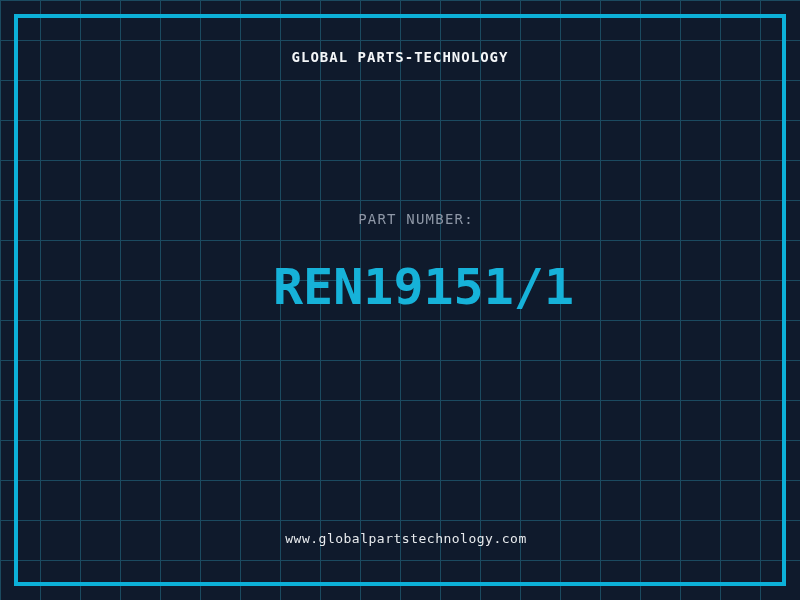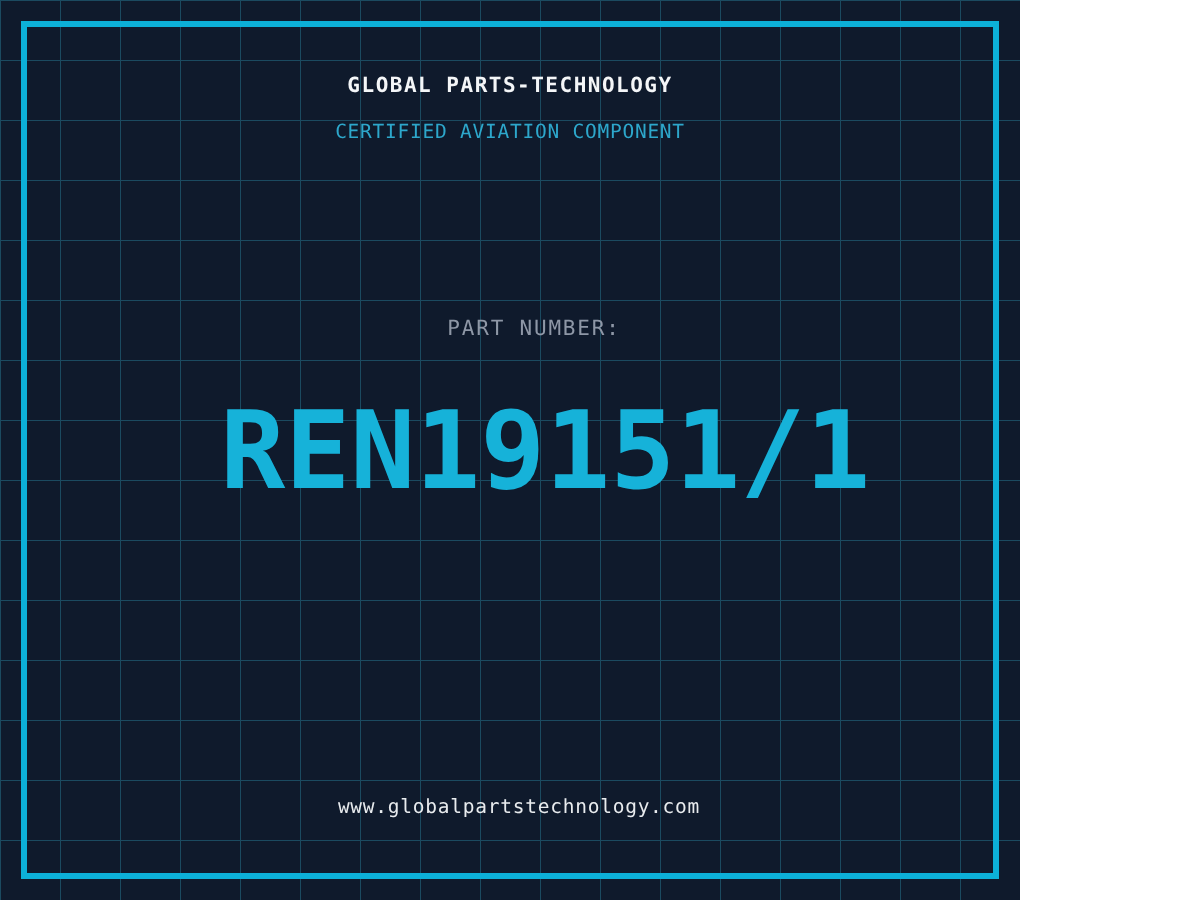--- a/index.html
+++ b/index.html
@@ -13,21 +13,21 @@
     --footer: #e8ebee;
   }
   * { margin: 0; padding: 0; box-sizing: border-box; }
   html, body { width: 800px; height: 600px; }
   body {
     font-family: "DejaVu Sans Mono", "Liberation Mono", monospace;
     overflow: hidden;
   }
   .canvas {
     position: relative;
-    width: 680px;
+    width: 800px;
     height: 600px;
     background-color: var(--bg);
     background-image:
       linear-gradient(to right, var(--grid) 1px, transparent 1px),
       linear-gradient(to bottom, var(--grid) 1px, transparent 1px);
     background-size: 40px 40px;
   }
   .border-frame {
     position: absolute;
     left: 14px; top: 14px; right: 14px; bottom: 14px;
@@ -56,37 +56,36 @@
   }
   .part-label {
     top: 211px;
     font-size: 14px;
     letter-spacing: 1.2px;
     color: var(--label);
     margin-left: 16px;
   }
   .part-number {
     top: 258px;
-    font-size: 72px;
+    font-size: 50px;
     font-weight: bold;
     letter-spacing: 0px;
     color: var(--accent);
     padding-left: 47px;
   }
   .website {
     top: 531px;
     font-size: 13px;
     letter-spacing: 0.5px;
     color: var(--footer);
     padding-left: 12px;
   }
 </style>
 </head>
 <body>
 
 <div class="canvas">
   <div class="border-frame"></div>
   <div class="txt company-name">GLOBAL PARTS-TECHNOLOGY</div>
-  <div class="txt subtitle">CERTIFIED AVIATION COMPONENT</div>
   <div class="txt part-label">PART NUMBER:</div>
   <div class="txt part-number">REN19151/1</div>
   <div class="txt website">www.globalpartstechnology.com</div>
 </div>
 
 </body></html>

